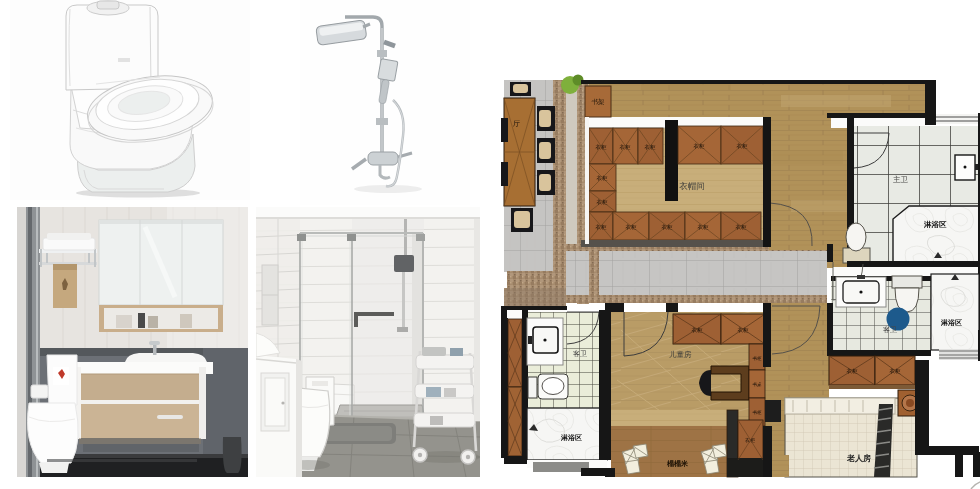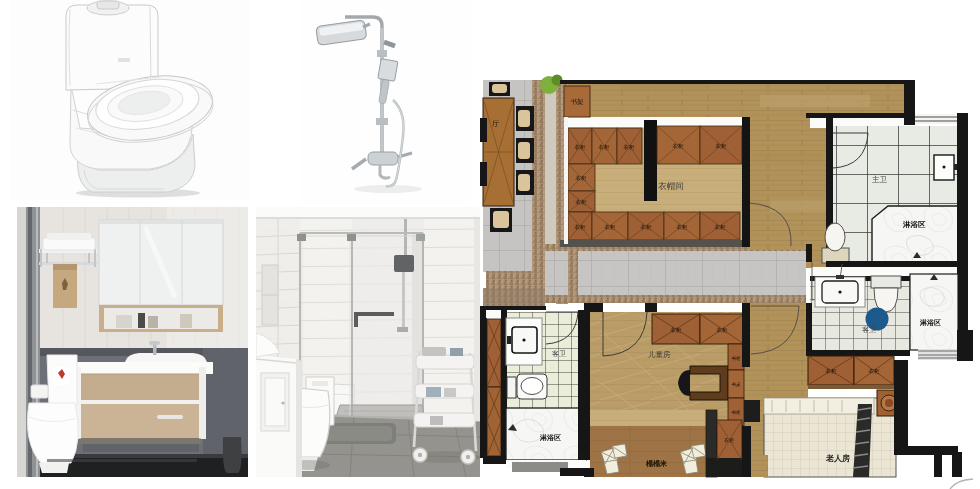--- a/index.html
+++ b/index.html
@@ -268,21 +268,21 @@
 <circle cx="164" cy="248" r="7" fill="#f1f0ee" stroke="#c5c4c2" stroke-width="1.5"></circle>
 <circle cx="212" cy="250" r="7" fill="#f1f0ee" stroke="#c5c4c2" stroke-width="1.5"></circle>
 <circle cx="164" cy="248" r="2.2" fill="#b3b2b0"></circle>
 <circle cx="212" cy="250" r="2.2" fill="#b3b2b0"></circle>
 </g>
 
 <rect x="218" y="12" width="6" height="202" fill="#e8e7e4"></rect>
 </svg>
 </div>
 
-<div class="abs" style="left:0;top:0;width:920px;height:489px;pointer-events:none;">
+<div class="abs" style="left:0;top:0;width:920px;height:489px;pointer-events:none;padding-left:21px;">
 <svg width="980" height="489" viewBox="0 0 980 489" xmlns="http://www.w3.org/2000/svg" font-family="Liberation Sans, sans-serif">
 <defs>
 <pattern id="wood1" width="60" height="10" patternUnits="userSpaceOnUse">
 <rect width="60" height="10" fill="#b19259"></rect>
 <line x1="0" y1="0" x2="60" y2="0" stroke="#9b7e4f" stroke-width="1"></line>
 <line x1="0" y1="5" x2="60" y2="5" stroke="#a8894f" stroke-width="0.5"></line>
 <line x1="22" y1="0" x2="22" y2="5" stroke="#9b7e4f" stroke-width="0.8"></line>
 <line x1="48" y1="5" x2="48" y2="10" stroke="#9b7e4f" stroke-width="0.8"></line>
 </pattern>
 <pattern id="wood2" width="50" height="16" patternUnits="userSpaceOnUse">

